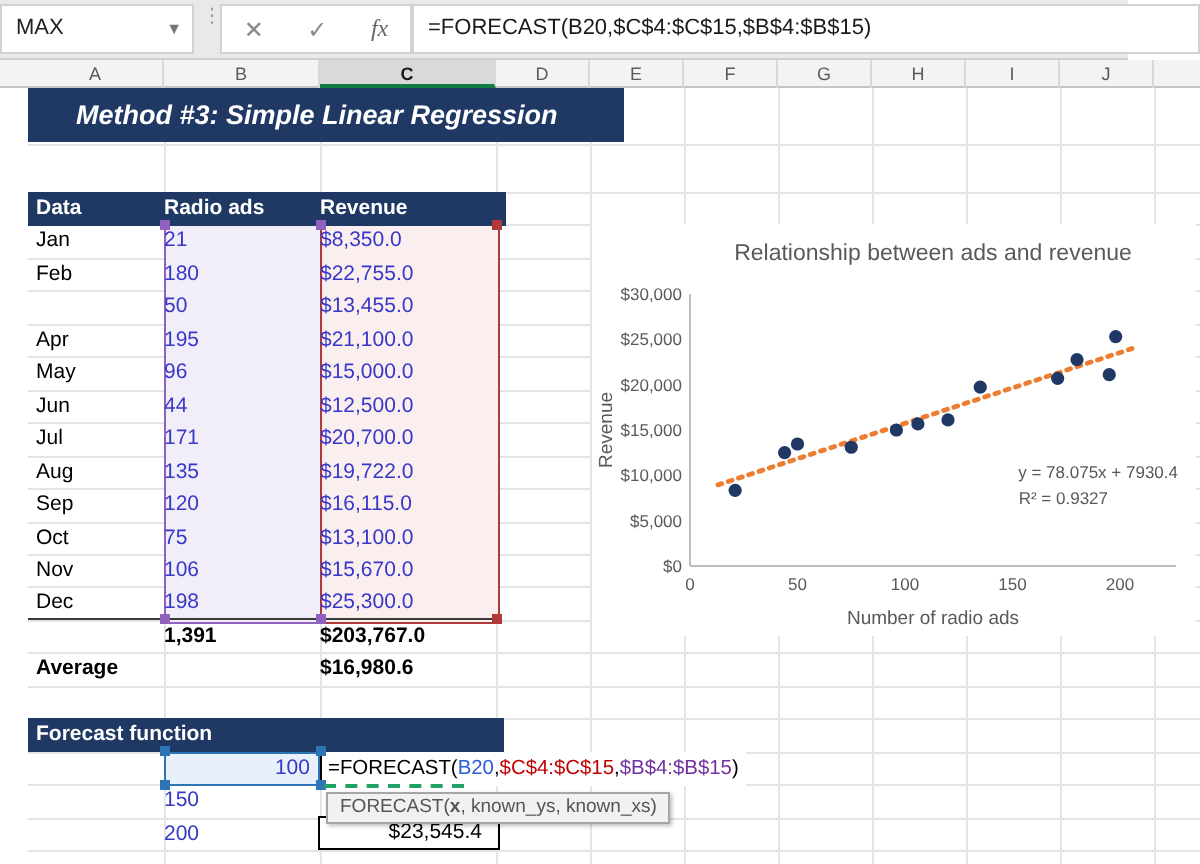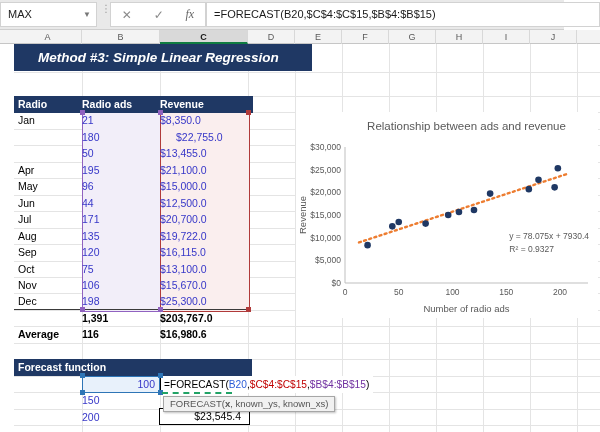--- a/index.html
+++ b/index.html
@@ -119,34 +119,33 @@
       <div class="rowh sel" style="top: 331.65px; height: 16.45px; line-height: 16.45px;">20</div>
       <div class="rowh" style="top: 348.1px; height: 16.45px; line-height: 16.45px;">21</div>
       <div class="rowh" style="top: 364.55px; height: 16.45px; line-height: 16.45px;">22</div>
       <div class="rowh" style="top: 381px; height: 16.45px; line-height: 16.45px;">23</div>
     </div>
 
   <div class="abs sheet" id="sheet">
 
     <div class="abs titlebar">Method #3: Simple Linear Regression</div>
 
-    <div class="cell navyhdr l" style="left:14px;top:52px;width:68px;height:16.5px">Radio</div>
+    <div class="cell navyhdr l" style="left:14px;top:52px;width:68px;height:16.5px">Data</div>
     <div class="cell navyhdr r" style="left:82px;top:52px;width:78px;height:16.5px">Radio ads</div>
     <div class="cell navyhdr r" style="left:160px;top:52px;width:88px;height:16.5px">Revenue</div>
 
     <div class="range" id="range-purple" style="left:82px;top:68.4px;width:78px;height:197.5px;background:#F2EEF9;border:1.5px solid #9062C0;"></div>
     <div class="range" id="range-red" style="left:160px;top:68.4px;width:88px;height:197.5px;background:#FAEEEE;border:1.5px solid #B03A3A;"></div>
 
     <div class="abs totline"></div>
 
     <div class="cell bold r" style="left:82px;top:265.9px;width:78px;height:16.4px">1,391</div>
     <div class="cell bold r" style="left:160px;top:265.9px;width:88px;height:16.4px">$203,767.0</div>
 
     <div class="cell bold l" style="left:14px;top:282.3px;width:68px;height:16.4px">Average</div>
-    <div class="cell bold r" style="left:82px;top:282.3px;width:78px;height:16.4px">116</div>
     <div class="cell bold r" style="left:160px;top:282.3px;width:88px;height:16.4px">$16,980.6</div>
 
     <div class="cell navyhdr l" style="left:14px;top:315.2px;width:234px;height:16.4px">Forecast function</div>
 
     <div class="abs b20cell">100</div>
 
     <div class="abs formulaov" id="formulaov"><span style="color: rgb(0, 0, 0);">=FORECAST(</span><span style="color: rgb(43, 93, 215);">B20</span><span style="color: rgb(0, 0, 0);">,</span><span style="color: rgb(192, 0, 0);">$C$4:$C$15</span><span style="color: rgb(0, 0, 0);">,</span><span style="color: rgb(112, 48, 160);">$B$4:$B$15</span><span style="color: rgb(0, 0, 0);">)</span></div>
     <div class="abs greendash"></div>
 
     <div class="abs tooltip">
@@ -219,22 +218,23 @@
       <div class="gl" style="left: 14px; top: 282.3px; width: 586px; height: 1px; z-index: 1;"></div>
       <div class="gl" style="left: 14px; top: 298.75px; width: 586px; height: 1px; z-index: 1;"></div>
       <div class="gl" style="left: 14px; top: 315.2px; width: 586px; height: 1px; z-index: 1;"></div>
       <div class="gl" style="left: 14px; top: 331.65px; width: 586px; height: 1px; z-index: 1;"></div>
       <div class="gl" style="left: 14px; top: 348.1px; width: 586px; height: 1px; z-index: 1;"></div>
       <div class="gl" style="left: 14px; top: 364.55px; width: 586px; height: 1px; z-index: 1;"></div>
       <div class="gl" style="left: 14px; top: 381px; width: 586px; height: 1px; z-index: 1;"></div>
       <div class="cell l" style="left: 14px; top: 68.45px; width: 68px; height: 16.45px;">Jan</div>
       <div class="cell r blue" style="left: 82px; top: 68.45px; width: 78px; height: 16.45px;">21</div>
       <div class="cell r blue" style="left: 160px; top: 68.45px; width: 88px; height: 16.45px;">$8,350.0</div>
+      <div class="cell l" style="left: 14px; top: 84.9px; width: 68px; height: 16.45px;">Feb</div>
       <div class="cell r blue" style="left: 82px; top: 84.9px; width: 78px; height: 16.45px;">180</div>
-      <div class="cell r blue" style="left: 160px; top: 84.9px; width: 88px; height: 16.45px; margin-left: 16px;">$22,755.0</div>
+      <div class="cell r blue" style="left: 160px; top: 84.9px; width: 88px; height: 16.45px;">$22,755.0</div>
       <div class="cell r blue" style="left: 82px; top: 101.35px; width: 78px; height: 16.45px;">50</div>
       <div class="cell r blue" style="left: 160px; top: 101.35px; width: 88px; height: 16.45px;">$13,455.0</div>
       <div class="cell l" style="left: 14px; top: 117.8px; width: 68px; height: 16.45px;">Apr</div>
       <div class="cell r blue" style="left: 82px; top: 117.8px; width: 78px; height: 16.45px;">195</div>
       <div class="cell r blue" style="left: 160px; top: 117.8px; width: 88px; height: 16.45px;">$21,100.0</div>
       <div class="cell l" style="left: 14px; top: 134.25px; width: 68px; height: 16.45px;">May</div>
       <div class="cell r blue" style="left: 82px; top: 134.25px; width: 78px; height: 16.45px;">96</div>
       <div class="cell r blue" style="left: 160px; top: 134.25px; width: 88px; height: 16.45px;">$15,000.0</div>
       <div class="cell l" style="left: 14px; top: 150.7px; width: 68px; height: 16.45px;">Jun</div>
       <div class="cell r blue" style="left: 82px; top: 150.7px; width: 78px; height: 16.45px;">44</div>

